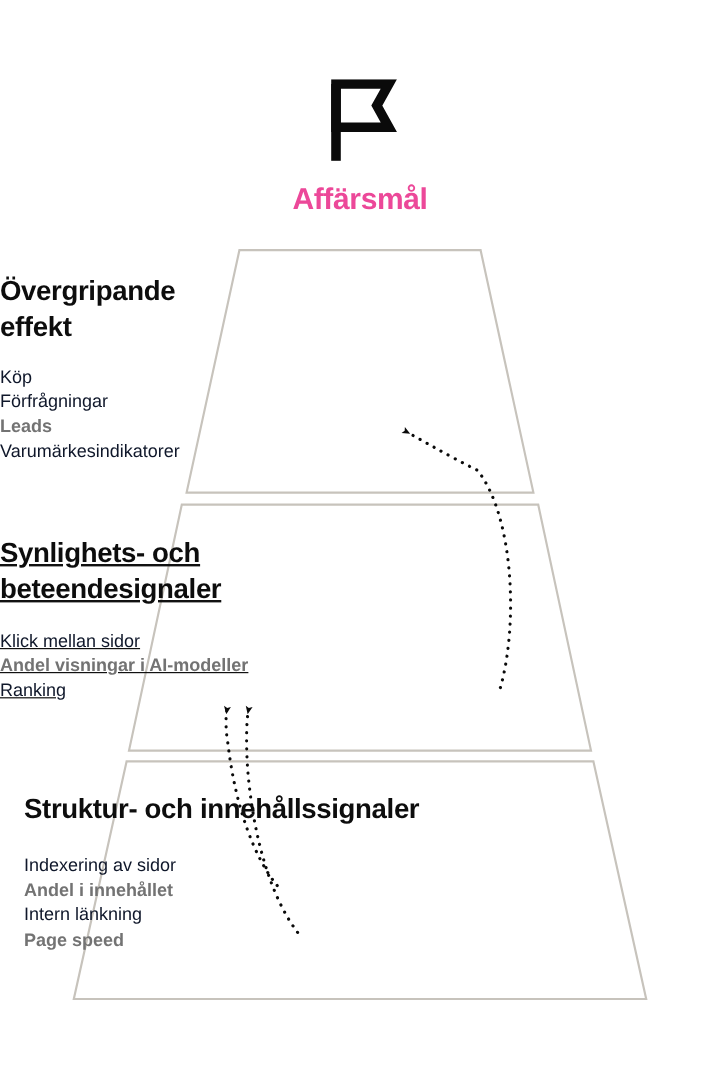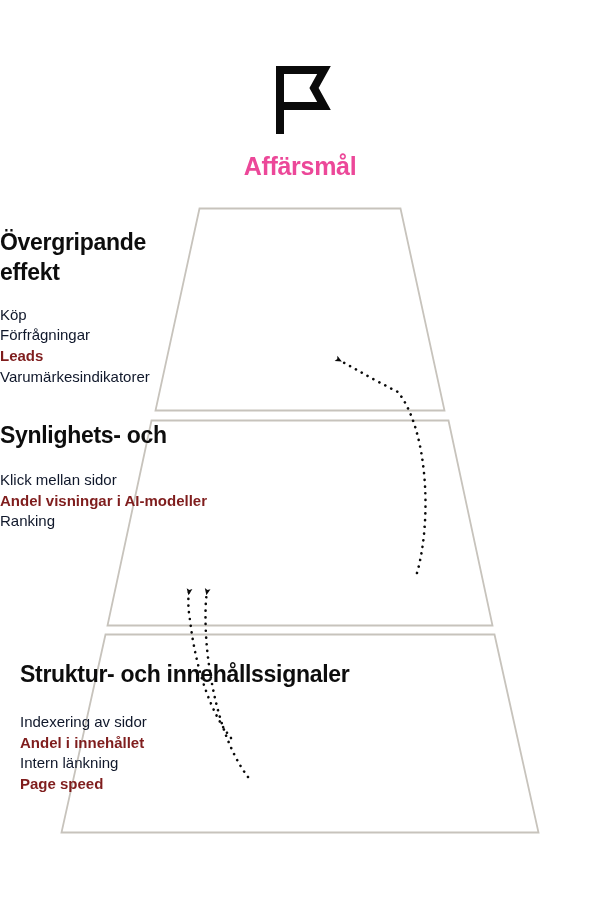--- a/index.html
+++ b/index.html
@@ -83,29 +83,29 @@
     list-style: none;
   }
   .tier-items li {
     font-size: 15px;
     line-height: 1.38;
     font-weight: 400;
     color: #0f172a;
   }
   .tier-items li.bold {
     font-weight: 700;
-    color: #7f1d1d;
+    color: #737373;
   }
 
   
   #tier-top-text   { top: 228px; }
   #tier-top-text .tier-items { margin-top: 17px; }
 
   
-  #tier-mid-text   { top: 421px; }
+  #tier-mid-text   { top: 446px; text-decoration: underline; }
   #tier-mid-text .tier-items { margin-top: 19px; }
 
   
   #tier-bot-text   { top: 660px; padding-left: 20px; }
   #tier-bot-text .tier-items { margin-top: 22px; }
 </style>
 </head>
 <body>
 
 <div id="canvas">
@@ -150,20 +150,21 @@
       <li>Köp</li>
       <li>Förfrågningar</li>
       <li class="bold">Leads</li>
       <li>Varumärkesindikatorer</li>
     </ul>
   </div>
 
   <div class="tier-text" id="tier-mid-text">
     <div class="tier-heading">
       <div>Synlighets- och</div>
+      <div>beteendesignaler</div>
     </div>
     <ul class="tier-items">
       <li>Klick mellan sidor</li>
       <li class="bold">Andel visningar i AI-modeller</li>
       <li>Ranking</li>
     </ul>
   </div>
 
   <div class="tier-text" id="tier-bot-text">
     <div class="tier-heading wide">

